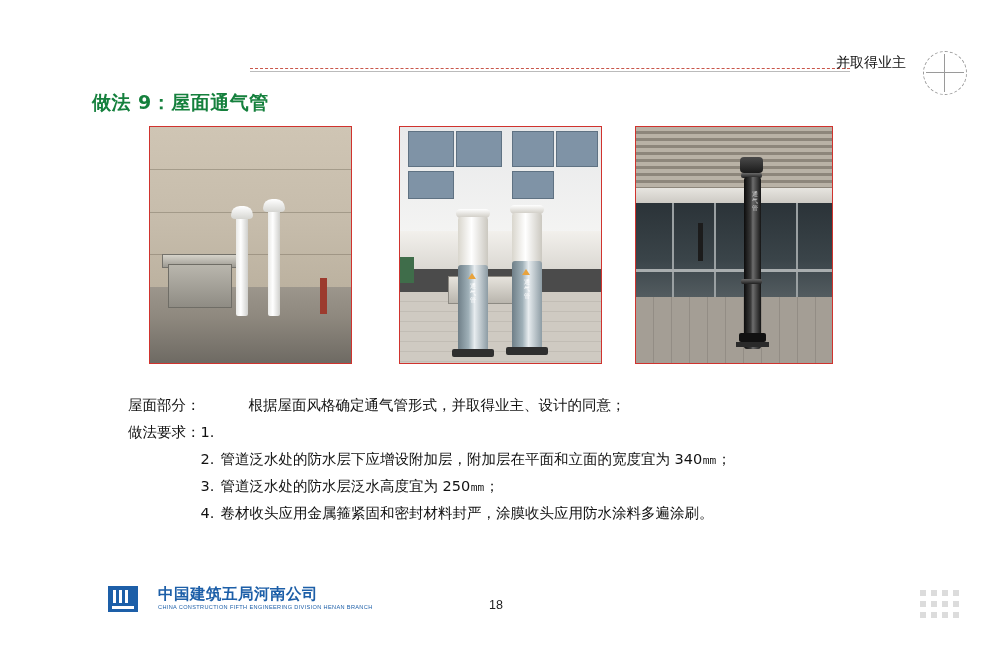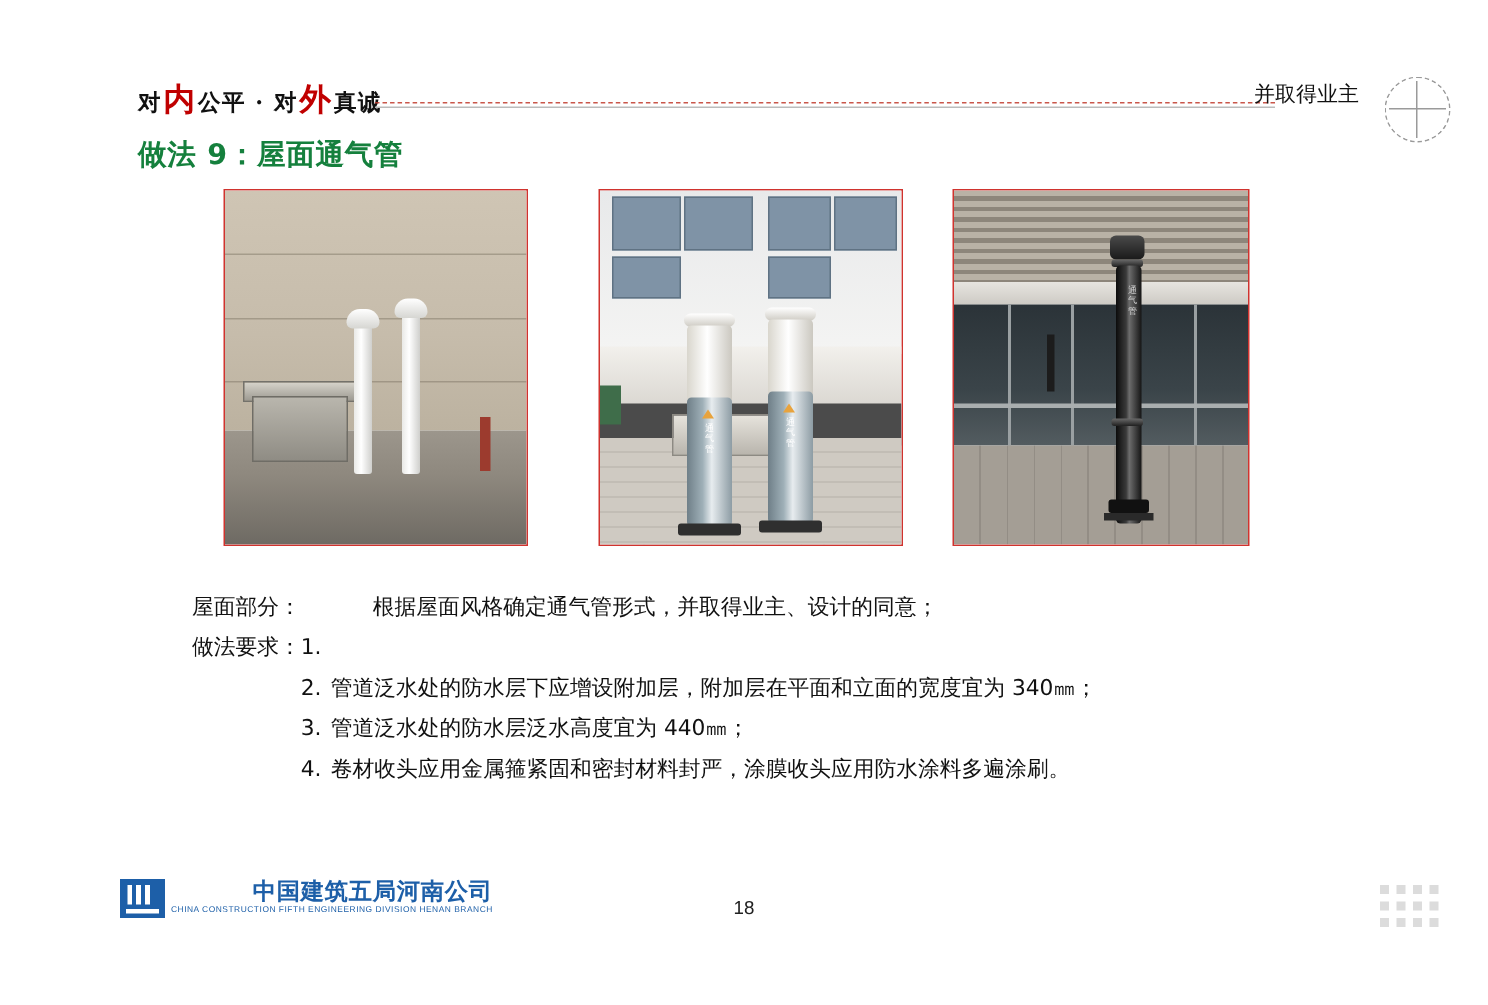--- a/index.html
+++ b/index.html
@@ -298,26 +298,25 @@
     white-space: nowrap;
   }
   .numbered li .num {
     flex: 0 0 auto;
     width: 20px;
   }
 
   
   .footer-logo {
     position: absolute;
-    left: 80px;
+    left: 108px;
     bottom: 58px;
     display: flex;
     align-items: center;
-    gap: 4px;
-    text-align: right;
+    gap: 20px;
   }
   .footer-mark {
     width: 30px;
     height: 26px;
     background: #1d5fa8;
     position: relative;
   }
   .footer-mark::before {
     content: "";
     position: absolute;
@@ -367,23 +366,20 @@
   .footer-deco i {
     position: absolute;
     display: block;
     background: #dcdcdc;
   }
 </style>
 </head>
 <body>
 
 <div class="header">
-  <div class="logo-slogan">
-    <span class="sm">对</span><span class="red">内</span><span class="sm">公平 · 对</span><span class="red">外</span><span class="sm">真诚</span>
-  </div>
   <div class="header-rule"></div>
   <div class="header-rule2"></div>
   <div class="section-title">并取得业主</div>
   <div class="header-circle"></div>
 </div>
 
 <div class="slide-title">做法 9：屋面通气管</div>
 
 <div class="photos">
 
@@ -470,21 +466,21 @@
     <ul class="numbered">
       <li>
         <span class="num">1.</span>
       </li>
       <li>
         <span class="num">2.</span>
         <span>管道泛水处的防水层下应增设附加层，附加层在平面和立面的宽度宜为 340㎜；</span>
       </li>
       <li>
         <span class="num">3.</span>
-        <span>管道泛水处的防水层泛水高度宜为 440㎜；</span>
+        <span>管道泛水处的防水层泛水高度宜为 250㎜；</span>
       </li>
       <li>
         <span class="num">4.</span>
         <span>卷材收头应用金属箍紧固和密封材料封严，涂膜收头应用防水涂料多遍涂刷。</span>
       </li>
     </ul>
   </div>
 </div>
 
 <div class="footer-logo">

